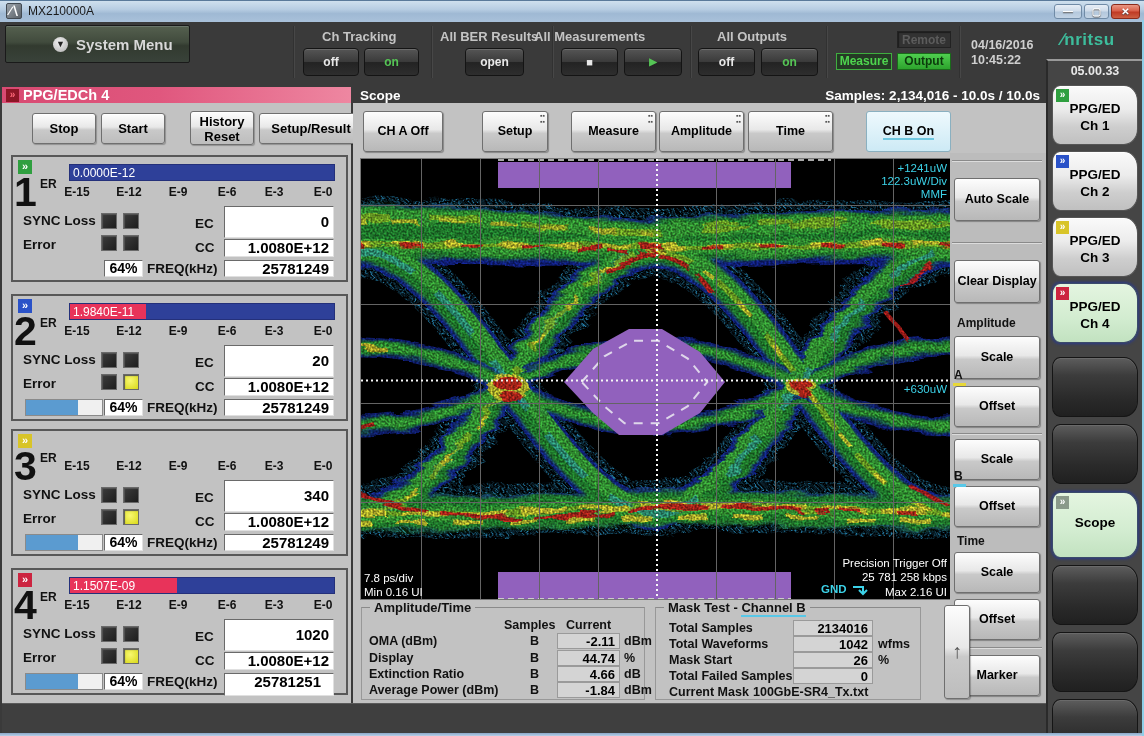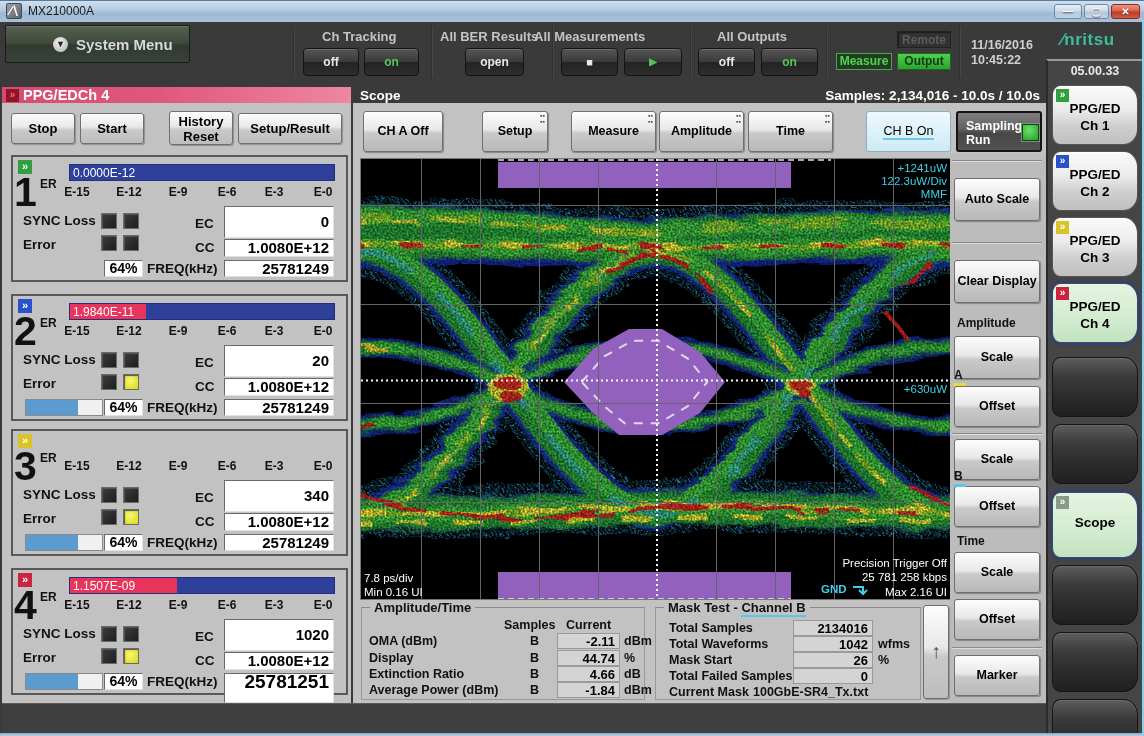--- a/index.html
+++ b/index.html
@@ -26,21 +26,21 @@
 #measl{left:836px;top:53px;width:56px;height:17px;background:#253a25;border:1px solid #3fae3f;color:#4ed44e;font-weight:bold;font-size:12px;text-align:center;line-height:15px;}
 #outl{left:897px;top:53px;width:54px;height:17px;background:linear-gradient(180deg,#4fcf4f,#2da32d);border:1px solid #1a6a1a;color:#0c3a0c;font-weight:bold;font-size:12px;text-align:center;line-height:15px;}
 #dt1{left:971px;top:38px;width:70px;color:#cfcfcf;font-weight:bold;font-size:12.5px;}
 #dt2{left:971px;top:53px;width:70px;color:#cfcfcf;font-weight:bold;font-size:12.5px;}
 #logo{left:1061px;top:30px;color:#3dbd9c;font-weight:bold;font-size:17px;letter-spacing:0.5px;}
 
 #lpanel{left:2px;top:87px;width:349px;height:616px;background:#c2c2c2;}
 #lphead{left:0;top:0;width:349px;height:16px;background:linear-gradient(90deg,#d84a72 0%,#e0577e 45%,#ee87a1 100%);}
 #lpico{left:4px;top:2px;width:13px;height:13px;background:#8c1626;color:#ff6a7a;font-size:10px;font-weight:bold;text-align:center;line-height:12px;}
 #lptxt{left:21px;top:0px;color:#fff;font-weight:bold;font-size:14.5px;}
-.gbtn{background:linear-gradient(180deg,#fdfdfd 0%,#e8e8e8 45%,#c9c9c9 55%,#bdbdbd 100%);border:1px solid #6f6f6f;border-radius:3px;color:#000;font-weight:bold;text-align:center;box-shadow:inset 0 1px 0 #fff,1px 1px 1px rgba(0,0,0,.25);}
+.gbtn{background:linear-gradient(180deg,#fdfdfd 0%,#e8e8e8 45%,#c9c9c9 55%,#bdbdbd 100%);border:1px solid #6f6f6f;border-radius:3px;color:#000;font-weight:bold;text-align:center;box-shadow:inset 0 1px 0 #fff,1px 1px 1px rgba(0,0,0,.25);margin-left:21px;}
 #bstop{left:9px;top:26px;width:64px;height:31px;font-size:13px;line-height:29px;}
 #bstart{left:78px;top:26px;width:64px;height:31px;font-size:13px;line-height:29px;}
 #bhist{left:167px;top:24px;width:64px;height:34px;font-size:13px;line-height:15px;padding-top:2px;}
 #bsetup{left:236px;top:26px;width:104px;height:31px;font-size:13px;line-height:29px;}
 
 .chb{left:9px;width:337px;height:127px;background:#c2c2c2;border:2px solid #585858;}
 .chb .cico{position:absolute;left:5px;top:3px;width:14px;height:14px;color:#fff;font-size:11px;font-weight:bold;text-align:center;line-height:13px;}
 .chb .erbar{position:absolute;left:56px;top:7px;width:266px;height:17px;background:#2e4099;border:1px solid #24307a;}
 .chb .erred{position:absolute;left:0;top:0;height:15px;background:#e8335a;}
 .chb .ertx{position:absolute;left:3px;top:1px;color:#fff;font-size:12px;}
@@ -53,21 +53,21 @@
 .wbox{position:absolute;background:#fff;border-top:1.5px solid #6a6a6a;border-left:1.5px solid #6a6a6a;border-right:1px solid #e0e0e0;border-bottom:1px solid #e0e0e0;color:#000;font-weight:bold;text-align:right;}
 .chb .pbar{position:absolute;left:12px;top:103px;width:78px;height:17px;background:#f0f0f0;border:1px solid #8a8a8a;}
 .chb .pfill{position:absolute;left:0;top:0;height:15px;width:52px;background:#5b9bd0;}
 
 #spanel{left:353px;top:87px;width:693px;height:616px;background:#c2c2c2;}
 #sphead{left:0;top:0;width:693px;height:16px;background:#3a3a3a;color:#fff;}
 #sphead .l{position:absolute;left:7px;top:1px;font-weight:bold;font-size:13.5px;}
 #sphead .r{position:absolute;right:6px;top:1px;font-weight:bold;font-size:13.5px;}
 .spbtn{top:24px;height:41px;background:linear-gradient(180deg,#fdfdfd 0%,#e8e8e8 45%,#c9c9c9 55%,#b8b8b8 100%);border:1px solid #6f6f6f;border-radius:3px;color:#000;font-weight:bold;font-size:12.5px;text-align:center;line-height:39px;box-shadow:1px 1px 1px rgba(0,0,0,.3);}
 .spbtn .mi{position:absolute;right:2px;top:1px;font-size:7px;color:#555;line-height:6px;}
-#chbon{left:513px;top:24px;width:85px;height:41px;background:linear-gradient(180deg,#eef9fd,#cdeaf5);border:1px solid #8ab0c0;border-radius:3px;font-weight:normal;font-size:12.5px;text-align:center;line-height:39px;}
+#chbon{left:513px;top:24px;width:85px;height:41px;background:linear-gradient(180deg,#eef9fd,#cdeaf5);border:1px solid #8ab0c0;border-radius:3px;font-weight:bold;font-size:12.5px;text-align:center;line-height:39px;}
 #chbon span{border-bottom:2px solid #70c8e0;}
 #samprun{left:603px;top:24px;width:86px;height:41px;background:linear-gradient(180deg,#7e7e7e 0%,#616161 45%,#474747 55%,#525252 100%);border:2px solid #141414;border-radius:3px;color:#fff;font-weight:bold;font-size:12.5px;line-height:14px;text-align:left;padding:6px 0 0 8px;}
 #led{position:absolute;left:64px;top:11px;width:17px;height:17px;background:radial-gradient(circle at 40% 35%,#6ee06e,#1fa01f);border:1px solid #0a4a0a;box-shadow:0 0 0 1px #888;}
 
 #rcol{position:absolute;left:597px;top:66px;width:96px;height:550px;background:#bcbcbc;}
 .rbtn{left:4px;width:86px;background:linear-gradient(180deg,#fdfdfd 0%,#e8e8e8 45%,#c9c9c9 55%,#b8b8b8 100%);border:1px solid #6f6f6f;border-radius:3px;color:#000;font-weight:bold;font-size:12.5px;text-align:center;box-shadow:1px 1px 1px rgba(0,0,0,.3);}
 .rgroove{left:2px;width:90px;height:2px;border-top:1px solid #8a8a8a;border-bottom:1px solid #dcdcdc;}
 .rlab{left:7px;font-size:12px;font-weight:bold;color:#111;}
 .abl{position:absolute;font-size:12px;font-weight:bold;color:#111;}
 
@@ -123,21 +123,21 @@
   <div class="ab tbtn on" style="left:624px;width:58px;font-size:10px">▶</div>
   <div class="ab tsep" style="left:690px"></div>
   <div class="ab tlab" style="left:717px">All Outputs</div>
   <div class="ab tbtn" style="left:698px;width:57px">off</div>
   <div class="ab tbtn on" style="left:761px;width:57px">on</div>
   <div class="ab tsep" style="left:826px"></div>
   <div id="remote" class="ab">Remote</div>
   <div id="measl" class="ab">Measure</div>
   <div id="outl" class="ab">Output</div>
   <div class="ab tsep" style="left:959px"></div>
-  <div id="dt1" class="ab">11/16/2016</div>
+  <div id="dt1" class="ab">04/16/2016</div>
   <div id="dt2" class="ab">10:45:22</div>
   <div id="logo" class="ab">∕nritsu</div>
 
   <div id="lpanel" class="ab">
     <div id="lphead" class="ab"></div>
     <div id="lpico" class="ab">»</div>
     <div id="lptxt" class="ab">PPG/EDCh 4</div>
     <div id="bstop" class="ab gbtn">Stop</div>
     <div id="bstart" class="ab gbtn">Start</div>
     <div id="bhist" class="ab gbtn">History<br>Reset</div>
@@ -245,40 +245,39 @@
       <div class="lbl" style="left:10px;top:80px">Error</div>
       <div class="ind" style="left:88px;top:56px"></div>
         <div class="ind" style="left:110px;top:56px"></div>
       <div class="ind" style="left:88px;top:78px"></div>
         <div class="ind y" style="left:110px;top:78px"></div>
       <div class="lbl" style="left:182px;top:59px">EC</div>
       <div class="lbl" style="left:182px;top:83px">CC</div>
       <div class="lbl" style="left:134px;top:104px">FREQ(kHz)</div>
       <div class="wbox" style="left:211px;top:49px;width:110px;height:32px;font-size:15px;line-height:30px;padding-right:4px">1020</div>
       <div class="wbox" style="left:211px;top:82px;width:110px;height:18px;font-size:15px;line-height:16px;padding-right:4px">1.0080E+12</div>
-      <div class="wbox" style="left:211px;top:103px;width:110px;height:30px;font-size:19px;line-height:15px;padding-right:4px">25781251</div>
+      <div class="wbox" style="left:211px;top:103px;width:110px;height:23px;font-size:15px;line-height:15px;padding-right:12px">25781251</div>
       <div class="wbox" style="left:91px;top:103px;width:39px;height:17px;font-size:14px;line-height:15px;text-align:center;padding:0">64%</div>
       <div class="pbar">
           <div class="pfill"></div>
         </div>
     </div>
   </div>
 
   <div id="spanel" class="ab">
     <div id="sphead" class="ab">
         <span class="l">Scope</span>
         <span class="r">Samples: 2,134,016 - 10.0s / 10.0s</span>
       </div>
     <div class="ab spbtn" style="left:10px;width:80px">CH A Off</div>
     <div class="ab spbtn" style="left:129px;width:66px">Setup<span class="mi">▪▪<br>▪▪</span></div>
     <div class="ab spbtn" style="left:218px;width:85px">Measure<span class="mi">▪▪<br>▪▪</span></div>
     <div class="ab spbtn" style="left:306px;width:85px">Amplitude<span class="mi">▪▪<br>▪▪</span></div>
     <div class="ab spbtn" style="left:395px;width:85px">Time<span class="mi">▪▪<br>▪▪</span></div>
     <div id="chbon" class="ab"><span>CH B On</span></div>
-    <div id="samprun" class="ab">Sampling<br>Run<div id="led"></div></div>
     <div id="plot" class="ab">
     <svg width="589" height="440" viewBox="0 0 589 440">
       <defs>
         <clipPath id="pc">
               <rect x="0" y="0" width="589" height="440"></rect>
             </clipPath>
         <filter id="rough" x="-10%" y="-10%" width="120%" height="120%">
           <feTurbulence type="fractalNoise" baseFrequency="0.03 0.11" numOctaves="3" seed="11" result="t"></feTurbulence>
           <feDisplacementMap in="SourceGraphic" in2="t" scale="11"></feDisplacementMap>
         </filter>

